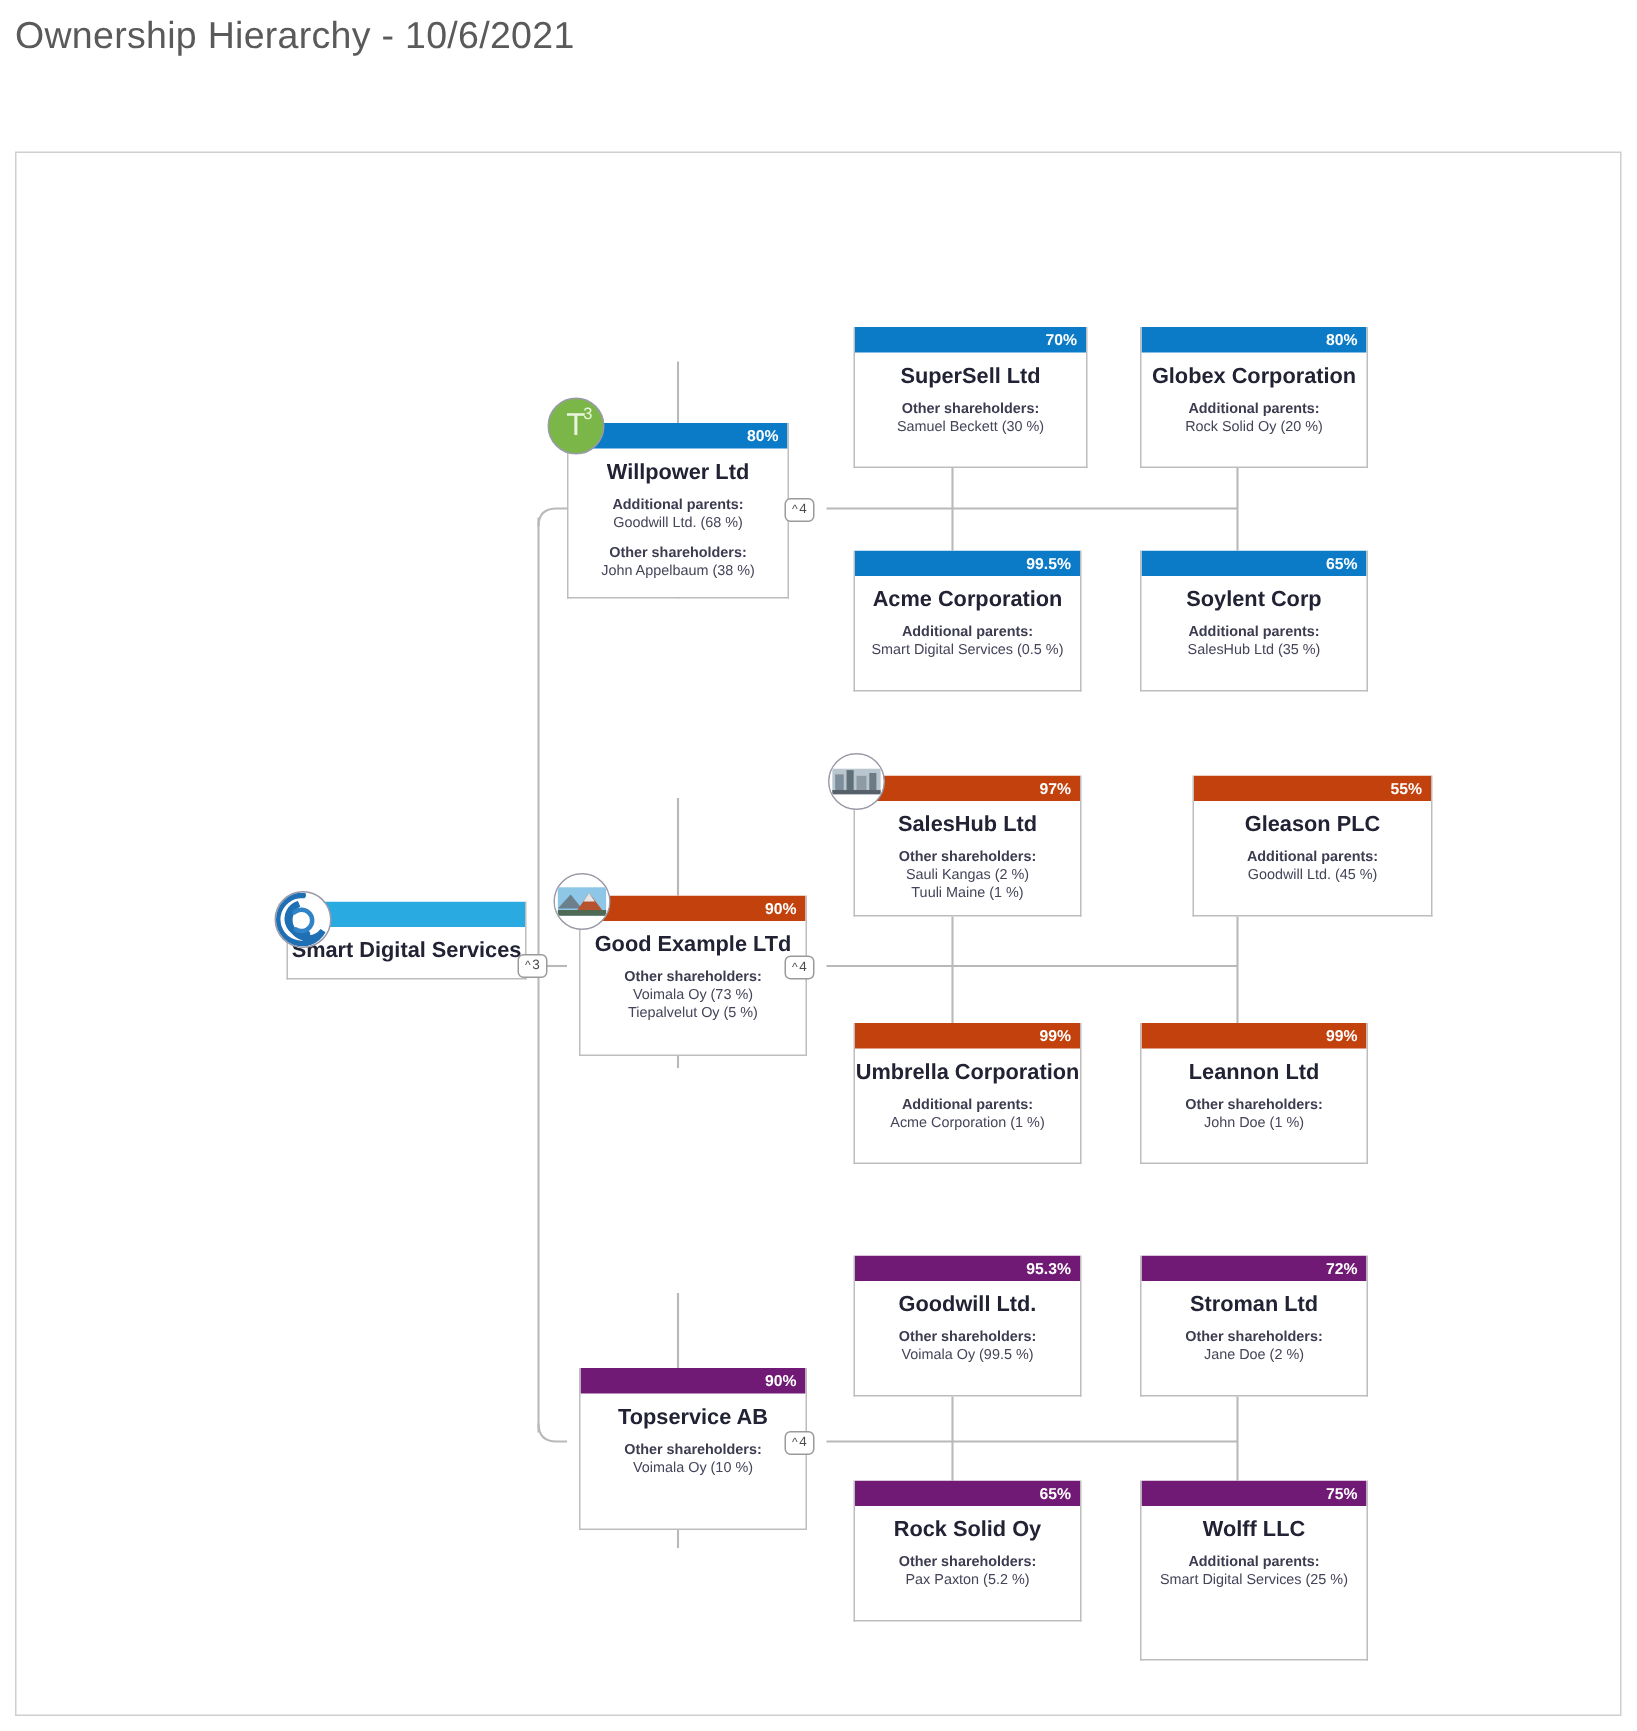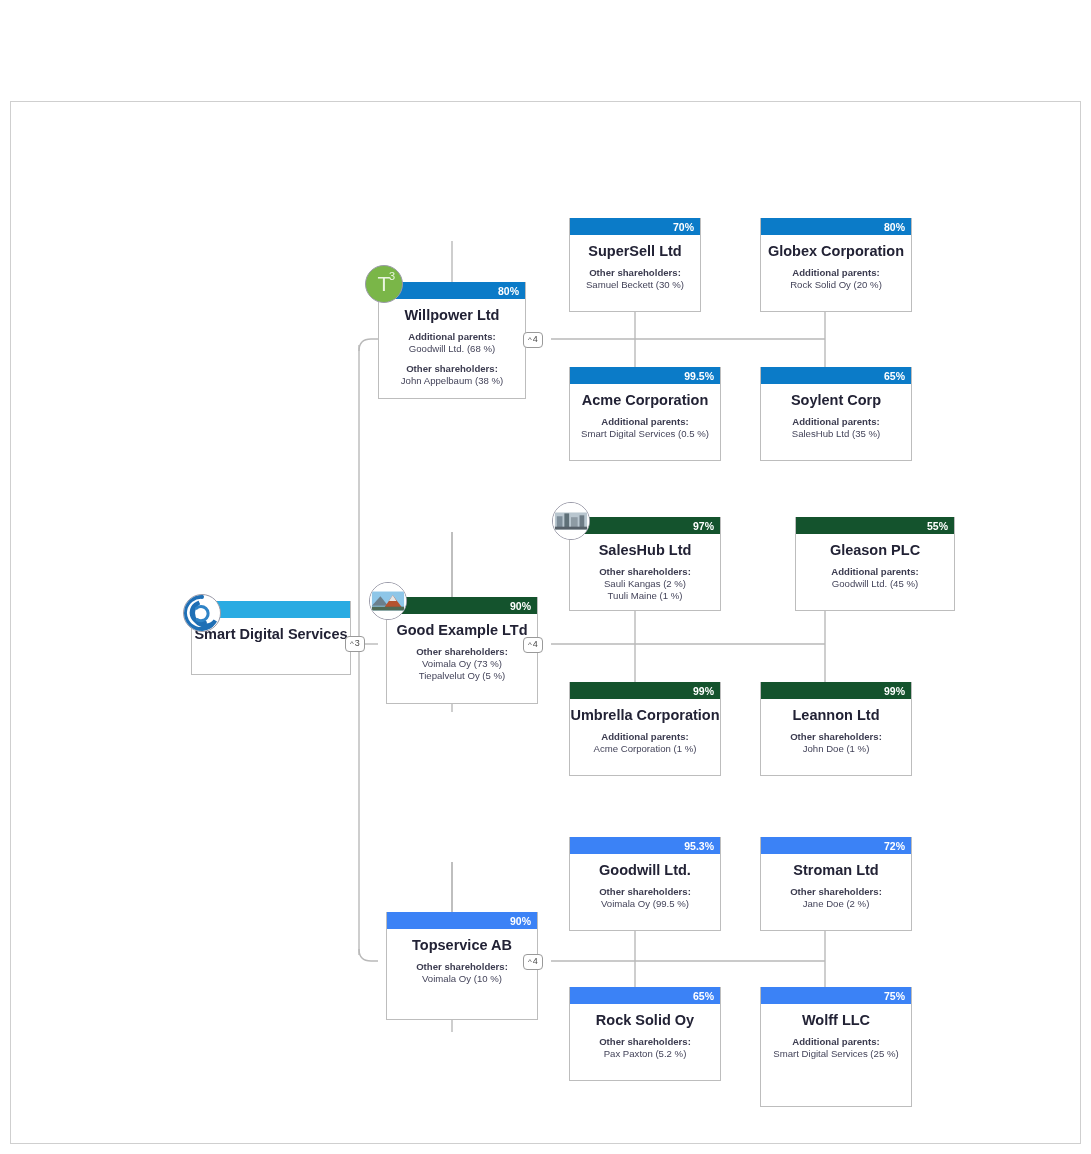--- a/index.html
+++ b/index.html
@@ -70,22 +70,22 @@
   .blk { margin-top: 8px; }
   .blk-label {
     font-size: 9.6px; font-weight: 700; color: #3c3c50; line-height: 12px;
   }
   .blk-row {
     font-size: 9.6px; color: #44445a; line-height: 12px; white-space: nowrap;
   }
 
   
   .hdr-blue   { background: #0b7bc8; }
-  .hdr-maroon { background: #14532d; }
-  .hdr-amber  { background: #3b82f6; }
+  .hdr-maroon { background: #c2410c; }
+  .hdr-amber  { background: #701a75; }
   .hdr-cyan   { background: #29abe2; }
 
   
   .avatar {
     position: absolute;
     width: 38px; height: 38px; border-radius: 50%;
     border: 1px solid #9a9aa8; background: #ffffff;
     overflow: hidden; z-index: 6;
   }
   .avatar .inner { width: 100%; height: 100%; display: block; }
@@ -108,20 +108,21 @@
     white-space: nowrap; cursor: pointer;
     font-family: "Liberation Sans", sans-serif;
   }
   .cbadge .car { font-size: 8px; margin-right: 1px; }
 </style>
 </head>
 <body>
 
 <div id="page">
 
+  <div class="page-title">Ownership Hierarchy - 10/6/2021</div>
 
 
   <div class="canvas">
     <div class="stage">
 
       <svg class="edges" width="1071" height="1043" viewBox="0 0 1071 1043">
 
         <path d="M 340 542 L 348 542"></path>
 
         <path d="M 348 243 L 348 853"></path>
@@ -147,21 +148,21 @@
         <path d="M 814 430 L 814 615"></path>
 
         <path d="M 441 918 L 441 760"></path>
         <path d="M 441 760 L 441 930"></path>
         <path d="M 441 859 L 512 859"></path>
         <path d="M 540 859 L 814 859"></path>
         <path d="M 624 750 L 624 932"></path>
         <path d="M 814 750 L 814 932"></path>
       </svg>
 
-      <div class="node" style="left:180px; top:499px; width:160px; height:74px;text-align:center;">
+      <div class="node" style="left:180px; top:499px; width:160px; height:52px;text-align:center;">
         <div class="node-hdr hdr-cyan"></div>
         <div class="node-title">Smart Digital Services</div>
       </div>
       <div class="avatar" style="left:172px; top:492px;">
         <svg class="inner" viewBox="0 0 38 38">
           <circle cx="19" cy="19" r="18" fill="#ffffff"></circle>
           <path d="M19 2 A17 17 0 1 0 33 27 A13 13 0 1 1 16 8 A9 9 0 1 0 22 29" fill="none" stroke="#1f6fb5" stroke-width="4.2" stroke-linecap="round"></path>
           <path d="M13 14 A7.5 7.5 0 1 1 14 26" fill="none" stroke="#2f83c6" stroke-width="3.2" stroke-linecap="round"></path>
         </svg>
       </div>
@@ -182,21 +183,21 @@
         </div>
       </div>
       <div class="avatar av-letter" style="left:354px; top:163px;">
         <span>T</span>
         <span class="sup">3</span>
       </div>
       <div class="cbadge" style="left:512px; top:230px;">
         <span class="car">^</span><span>4</span>
       </div>
 
-      <div class="node" style="left:558px; top:116px; width:132px; height:94px;">
+      <div class="node" style="left:558px; top:116px; width:156px; height:94px;">
         <div class="node-hdr hdr-blue">70%</div>
         <div class="node-title">SuperSell Ltd</div>
         <div class="blk">
           <div class="blk-label">Other shareholders:</div>
           <div class="blk-row">Samuel Beckett (30 %)</div>
         </div>
       </div>
 
       <div class="node" style="left:749px; top:116px; width:152px; height:94px;">
         <div class="node-hdr hdr-blue">80%</div>

